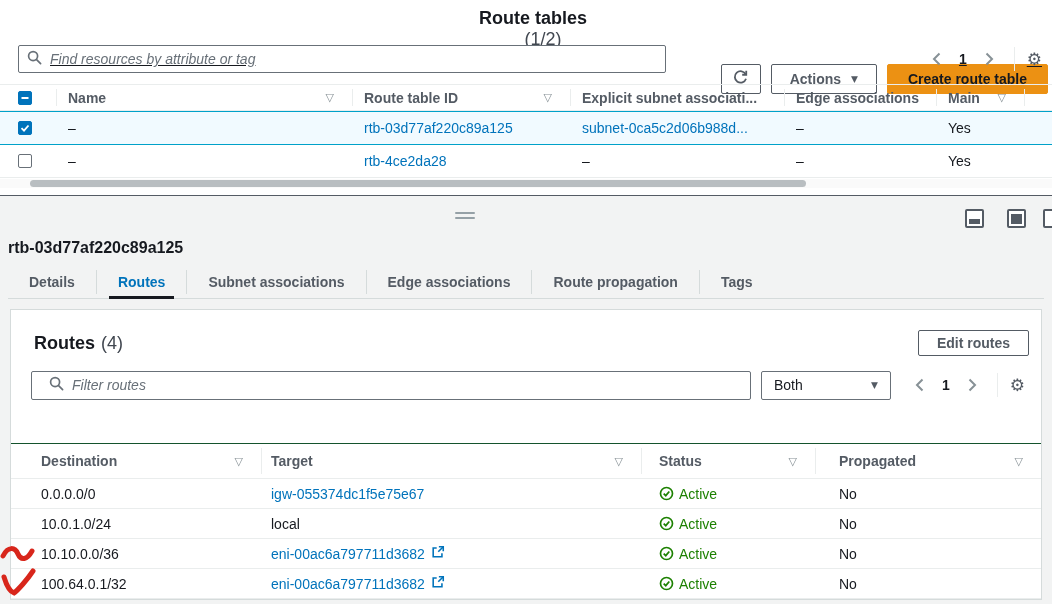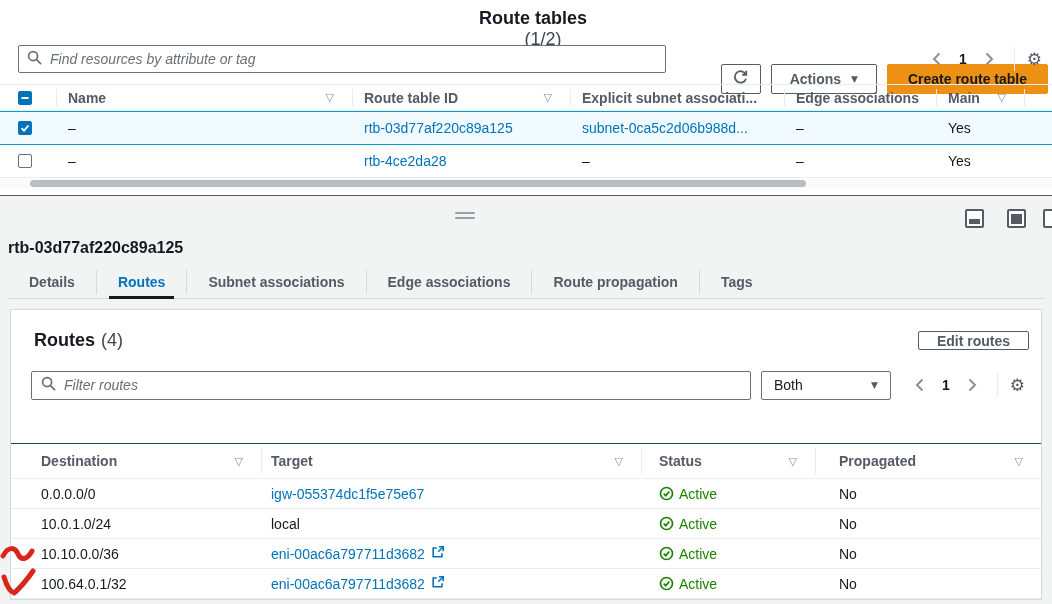--- a/index.html
+++ b/index.html
@@ -18,21 +18,21 @@
   .info-link { font-size: 12px; font-weight: 700; color: #0073bb; margin-left: 14px; text-decoration: none; cursor: pointer; }
   .header-actions { margin-left: auto; display: flex; gap: 10px; align-items: center; }
   .btn { height: 30px; border: 1px solid #545b64; background: #fff; border-radius: 2px;
          font-weight: 700; color: #545b64; font-size: 14px; display: inline-flex;
          align-items: center; justify-content: center; cursor: pointer; padding: 0 18px;
          font-family: inherit; }
   .btn-icon { width: 40px; padding: 0; }
   .btn-primary { background: #ec9113; border-color: #ec9113; color: #16191f; padding: 0 20px; }
   .caret { font-size: 9px; color: #545b64; margin-left: 10px; font-family: "DejaVu Sans", sans-serif; }
 
-  .toolbar { position: absolute; top: 44px; left: 18px; right: 10px; height: 30px; display: flex; align-items: center; }
+  .toolbar { position: absolute; top: 44px; left: 18px; right: 10px; height: 30px; display: flex; align-items: center; text-decoration: underline; }
   .search-box { width: 648px; height: 28px; border: 1px solid #687078; border-radius: 2px;
                 display: flex; align-items: center; padding: 0 8px; background: #fff; }
   .search-box input { border: none; outline: none; flex: 1; font-size: 14px; font-style: italic;
                       color: #414750; background: transparent; margin-left: 8px; font-family: inherit; }
   .search-box input::placeholder { color: #687078; font-style: italic; }
 
   .pager { margin-left: auto; display: flex; align-items: center; gap: 4px; }
   .pager-btn { background: none; border: none; padding: 4px 8px; cursor: pointer; display: flex; align-items: center; }
   .pager-num { font-weight: 700; color: #16191f; padding: 0 6px; }
   .pager-sep { width: 1px; height: 24px; background: #eaeded; margin: 0 8px; }
@@ -79,24 +79,24 @@
   .tab.active { color: #0073bb; }
   .tab.active::after { content: ""; position: absolute; left: 12px; right: 12px; bottom: -1px;
                        height: 3px; background: #16191f; }
 
   
   .card { position: absolute; left: 10px; right: 10px; top: 113px; height: 291px;
           background: #fff; border: 1px solid #d5dbdb; }
   .card-header { position: absolute; top: 20px; left: 23px; right: 12px; display: flex; align-items: center; }
   .card-title { font-size: 18px; font-weight: 700; }
   .card-count { font-size: 18px; font-weight: 400; color: #414750; margin-left: 6px; }
-  .edit-btn { margin-left: auto; height: 19px; }
+  .edit-btn { margin-left: auto; height: 26px; }
   .filter-row { position: absolute; top: 60px; left: 20px; right: 14px; height: 30px; display: flex; align-items: center; }
   .filter-box { flex: 1; max-width: 720px; height: 29px; border: 1px solid #687078; border-radius: 2px;
-                display: flex; align-items: center; padding: 0 9px; }
+                display: flex; align-items: center; padding: 0 17px; }
   .filter-box input { border: none; outline: none; flex: 1; font-style: italic; font-size: 14px;
                       margin-left: 8px; font-family: inherit; }
   .filter-box input::placeholder { color: #687078; font-style: italic; }
   .select { width: 130px; height: 29px; border: 1px solid #687078; border-radius: 2px; margin-left: 10px;
             display: flex; align-items: center; padding: 0 12px; cursor: pointer; background: #fff; }
   .select .caret { margin-left: auto; }
   .filter-row .pager { margin-left: 16px; }
 
   .routes-table { position: absolute; left: 0; right: 0; top: 133px; }
   .routes-grid { display: grid; grid-template-columns: 250px 380px 174px 1fr; align-items: center; }

